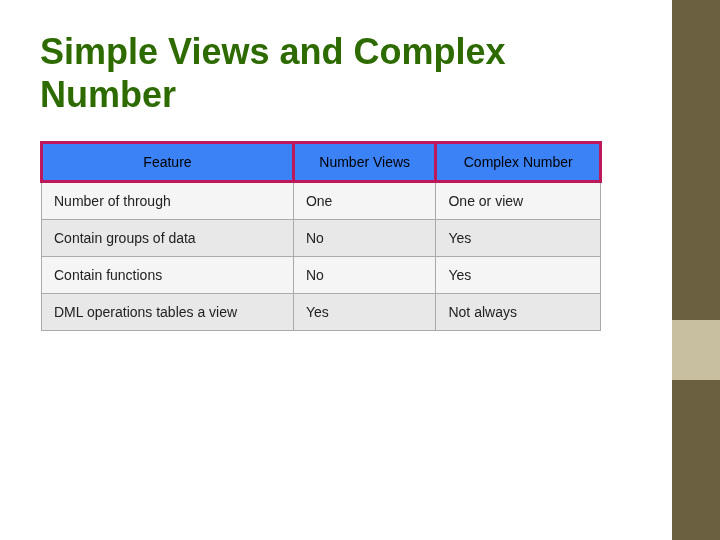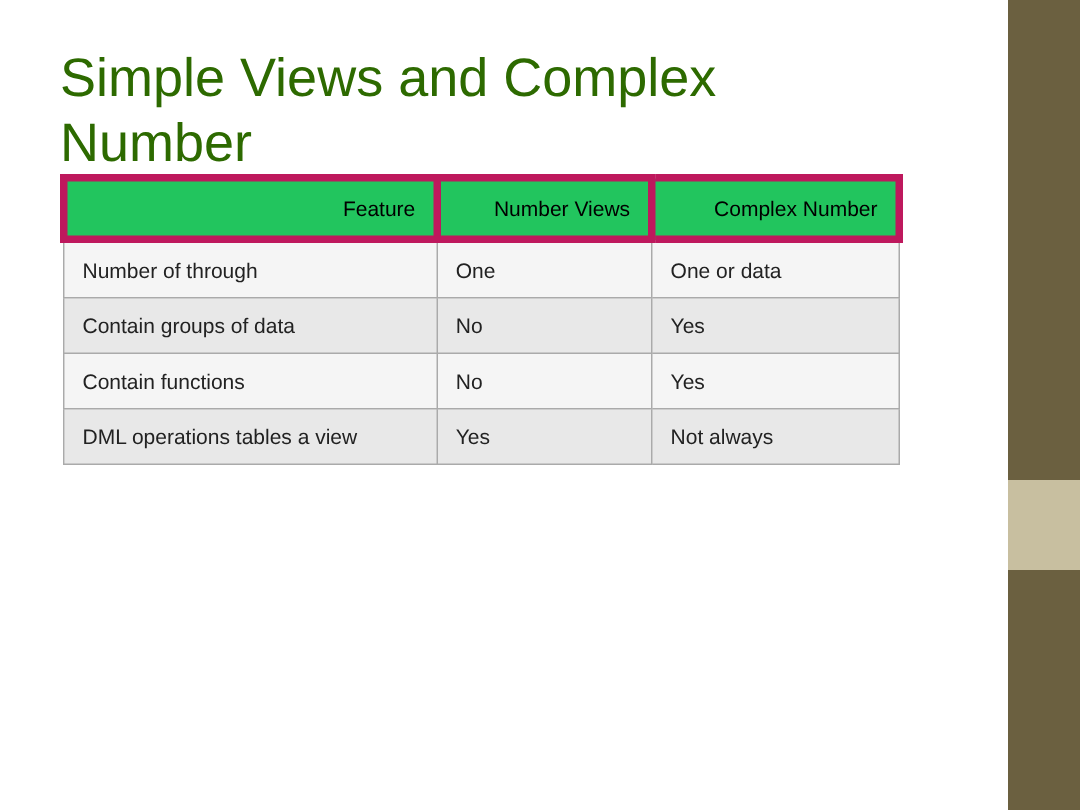--- a/index.html
+++ b/index.html
@@ -31,39 +31,40 @@
       background: #c8bfa0;
     }
 
     .main-content {
       padding: 30px 70px 30px 40px;
       width: 672px;
     }
 
     .page-title {
       font-size: 36px;
-      font-weight: normal;
+      font-weight: bold;
       color: #2d6a00;
       line-height: 1.2;
+      margin-bottom: 25px;
     }
 
     .comparison-table {
       width: 100%;
       border-collapse: collapse;
       border: 1px solid #aaa;
       font-size: 14px;
     }
 
     .comparison-table th {
-      background-color: #22c55e;
+      background-color: #3b82f6;
       color: #000;
       padding: 10px 12px;
-      text-align: right;
+      text-align: center;
       font-weight: normal;
-      border: 5px solid #be185d;
+      border: 3px solid #be185d;
     }
 
     .comparison-table td {
       padding: 10px 12px;
       border: 1px solid #aaa;
       vertical-align: top;
       color: #222;
     }
 
     .comparison-table tr:nth-child(even) td {
@@ -92,21 +93,21 @@
       <tr>
         <th>Feature</th>
         <th>Number Views</th>
         <th>Complex Number</th>
       </tr>
     </thead>
     <tbody id="table-body">
     <tr>
           <td>Number of through</td>
           <td>One</td>
-          <td>One or data</td>
+          <td>One or view</td>
         </tr>
         <tr>
           <td>Contain groups of data</td>
           <td>No</td>
           <td>Yes</td>
         </tr>
         <tr>
           <td>Contain functions</td>
           <td>No</td>
           <td>Yes</td>

